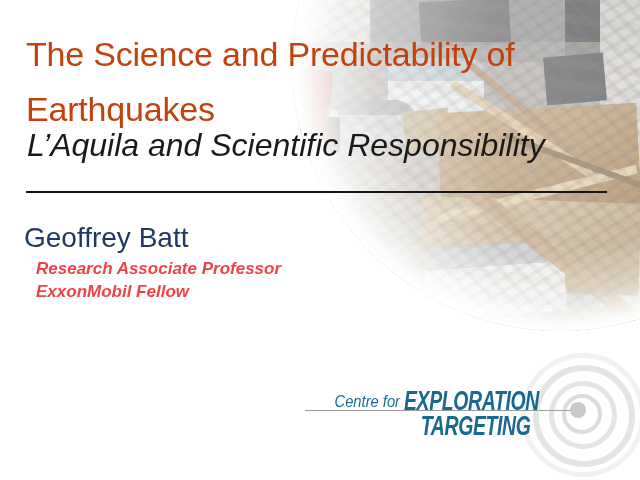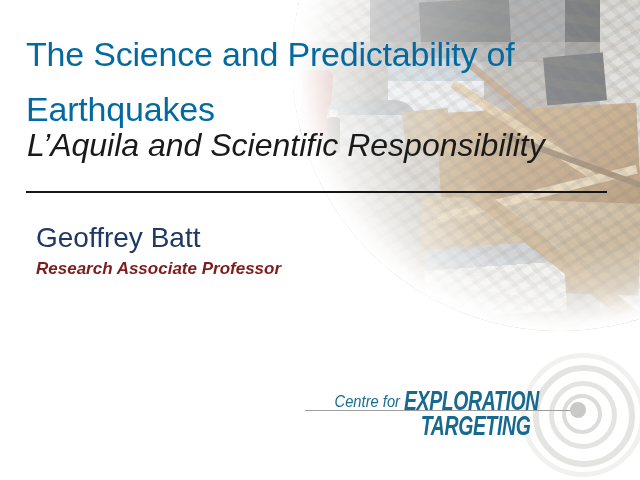--- a/index.html
+++ b/index.html
@@ -17,34 +17,34 @@
   .f{position:absolute;}
   .texture{
     background:
       repeating-linear-gradient(47deg, rgba(115,105,90,.14) 0 5px, transparent 5px 13px),
       repeating-linear-gradient(-31deg, rgba(80,82,88,.12) 0 4px, transparent 4px 11px),
       repeating-linear-gradient(8deg, rgba(160,140,110,.10) 0 9px, transparent 9px 22px);
   }
   
   .title{
     left:26px;top:27px;width:555px;
-    font-size:34px;line-height:55px;color:#0369a1;
+    font-size:34px;line-height:55px;color:#c2410c;
     letter-spacing:-0.2px;z-index:2;
   }
   .subtitle{
     left:27px;top:128px;font-size:32px;line-height:34px;
     font-style:italic;color:#1a1a1a;z-index:2;
   }
   .rule{left:26px;top:191px;width:581px;height:2px;background:#151515;z-index:2;}
   .speaker-name{
-    left:36px;top:221px;font-size:28px;line-height:34px;color:#1f3864;z-index:2;
+    left:24px;top:221px;font-size:28px;line-height:34px;color:#1f3864;z-index:2;
   }
   .speaker-roles{left:36px;top:257px;z-index:2;}
   .speaker-role{
-    font-size:17px;line-height:23px;font-style:italic;font-weight:600;color:#7f1d1d;
+    font-size:17px;line-height:23px;font-style:italic;font-weight:600;color:#ef4444;
   }
   
   .logo-line{left:305px;top:410px;width:273px;height:1px;background:#9d9d9d;z-index:4;}
   .logo-prefix{
     left:300px;top:394px;width:100px;text-align:right;
     font-size:16px;line-height:16px;font-style:italic;color:#1a6c92;
     transform:scaleX(.92);transform-origin:right center;z-index:3;
   }
   .logo-word1{
     left:404px;top:388px;font-size:27px;line-height:27px;
@@ -96,20 +96,21 @@
     <div class="f" style="inset:0;background:radial-gradient(circle 268px at 560px 63px,rgba(255,255,255,0) 70%,rgba(255,255,255,.4) 86%,rgba(255,255,255,.92) 97%,#ffffff 100%);"></div>
   </div>
 
   <div class="abs title">The Science and Predictability of Earthquakes</div>
   <div class="abs subtitle">L’Aquila and Scientific Responsibility</div>
   <div class="abs rule"></div>
 
   <div class="abs speaker-name">Geoffrey Batt</div>
   <div class="abs speaker-roles">
     <div class="speaker-role">Research Associate Professor</div>
+    <div class="speaker-role">ExxonMobil Fellow</div>
   </div>
 
   <div>
     <span class="abs ring r1"></span>
     <span class="abs ring r2"></span>
     <span class="abs ring r3"></span>
     <span class="abs ring r4"></span>
     <div class="abs logo-line"></div>
     <span class="abs dot"></span>
     <div class="abs logo-prefix">Centre for</div>

